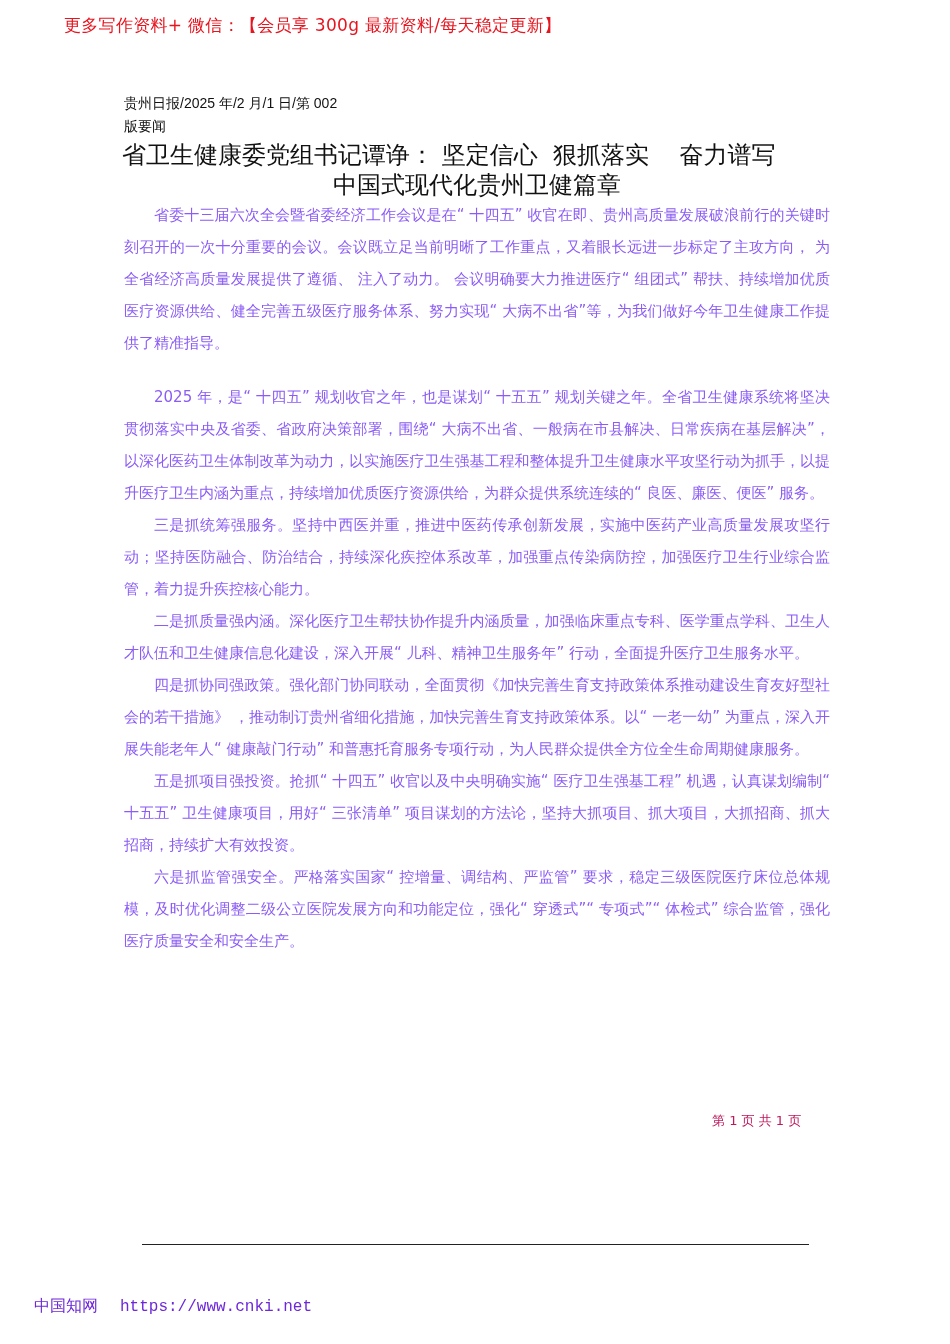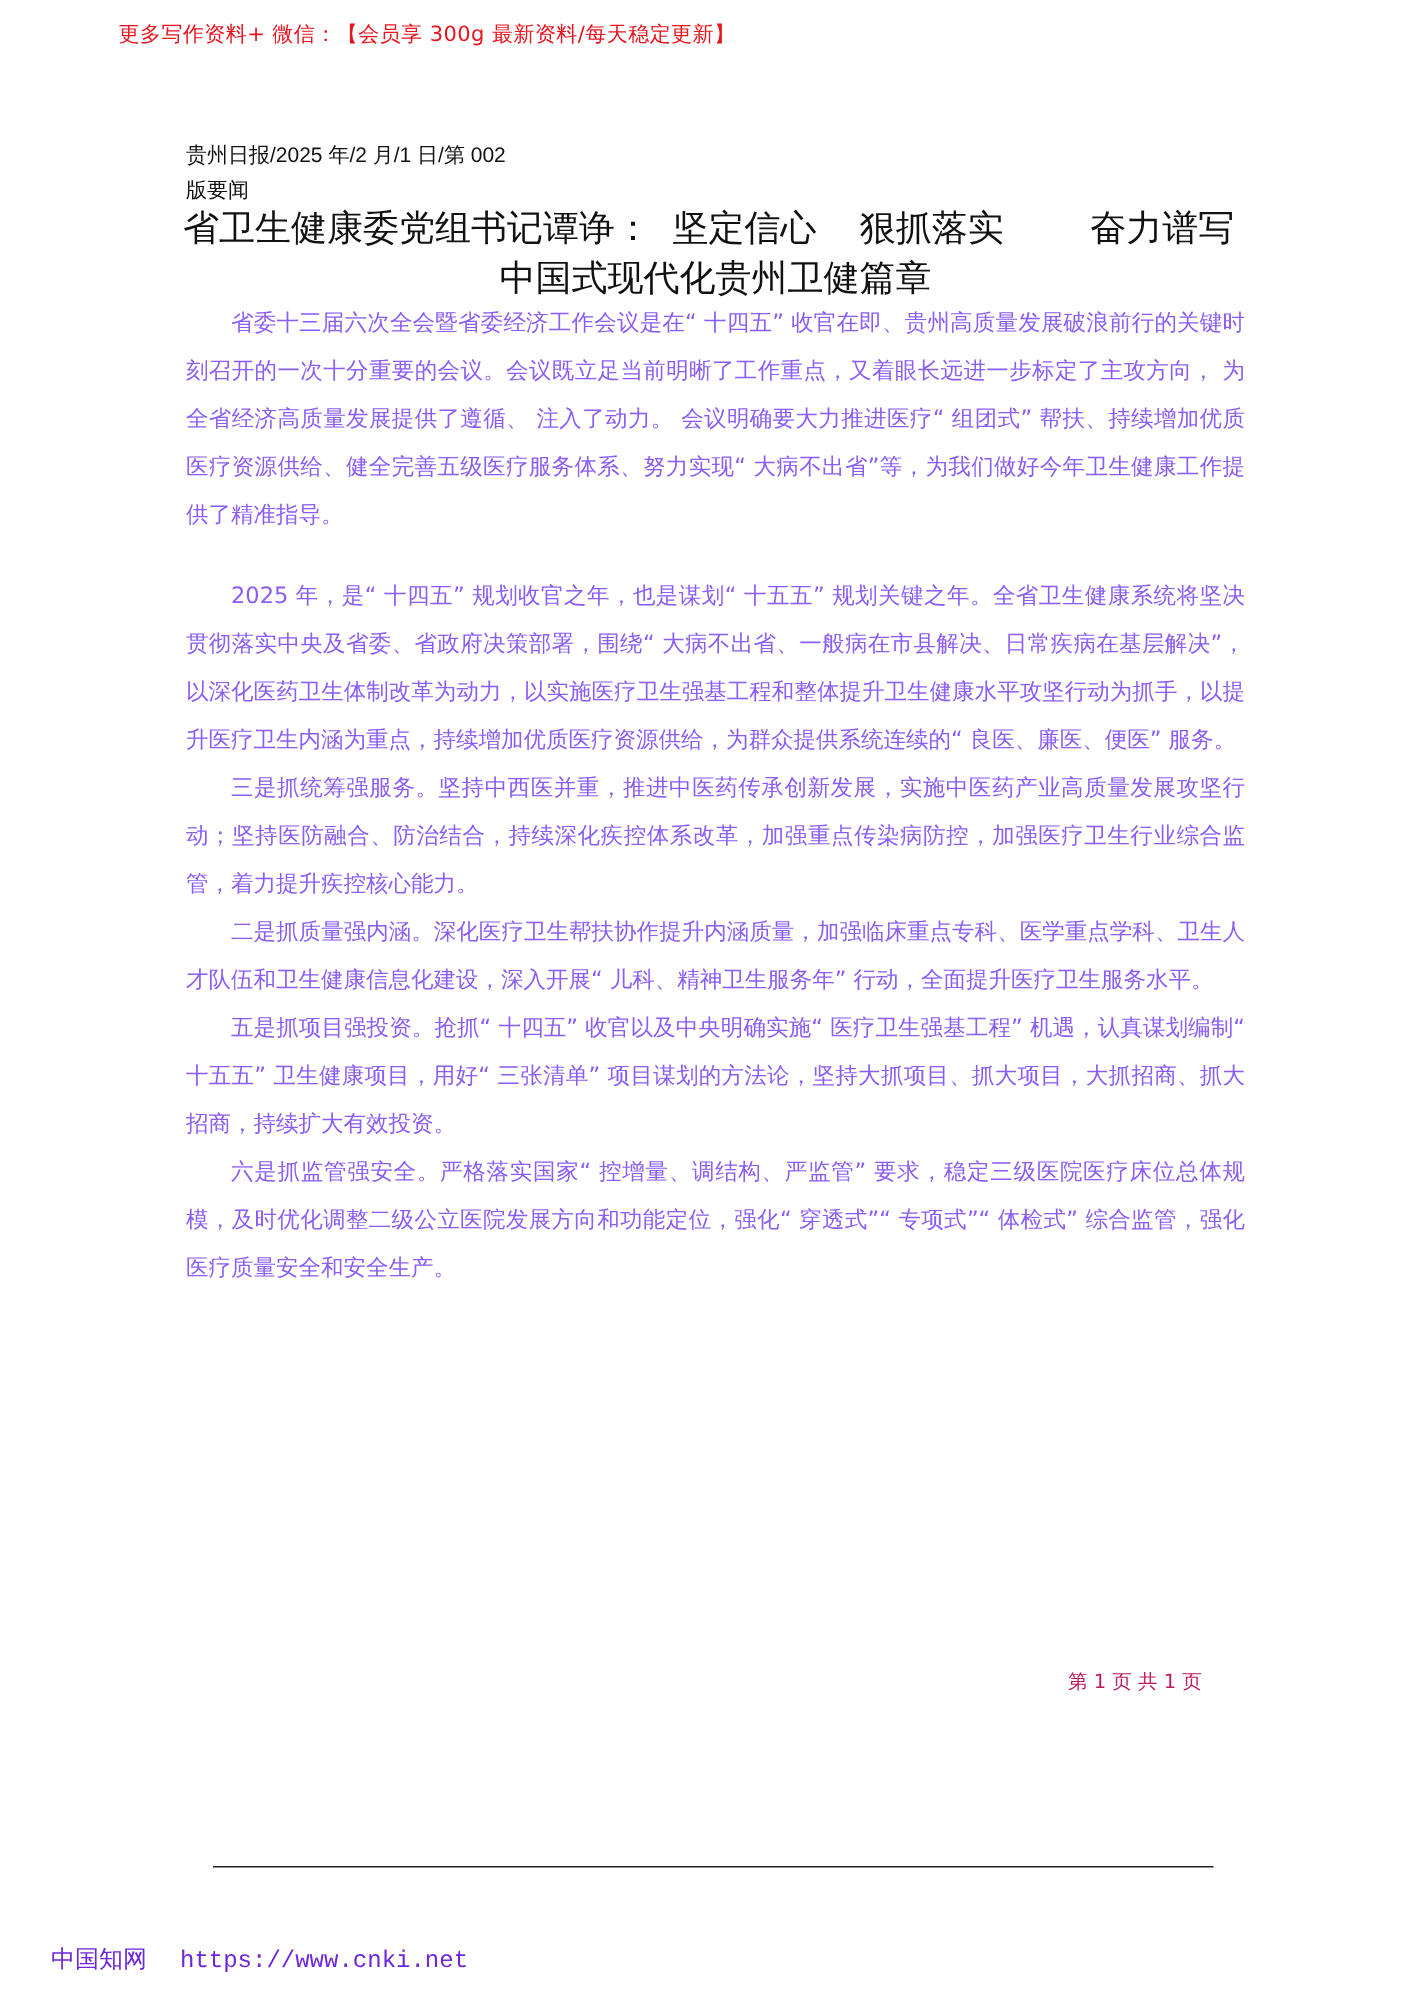--- a/index.html
+++ b/index.html
@@ -1,26 +1,26 @@
 <!DOCTYPE html>
 <html><head>
 <meta charset="utf-8">
 <style>
   html, body { margin: 0; padding: 0; background: #ffffff; }
   body { width: 950px; height: 1344px; position: relative; overflow: hidden;
          font-family: "DejaVu Sans", sans-serif; color: #111; }
-  .promo { position: absolute; left: 79px; top: 14px; font-size: 14px; color: #e8141e;
+  .promo { position: absolute; left: 64px; top: 14px; font-size: 17px; color: #e8141e;
            letter-spacing: 0.3px; white-space: nowrap; text-align: center; }
   .meta { position: absolute; left: 124px; font-size: 14px; color: #111;
           font-family: Liberation Sans, sans-serif; white-space: nowrap; }
   .meta1 { top: 95px; }
   .meta2 { top: 118px; text-align: right; }
   .title { position: absolute; left: 122px; top: 140px; width: 710px; font-size: 24px;
            line-height: 30px; text-align: center; color: #111; }
-  .title .l1 { display: block; text-align: left; white-space: pre; font-family: Liberation Mono, monospace; }
+  .title .l1 { display: block; text-align: left; white-space: pre; }
   .title .l2 { display: block; }
   .body { position: absolute; left: 124px; top: 199px; width: 706px;
           font-size: 15px; line-height: 32px; color: #8b5cf6; text-align: justify; }
   .body p { margin: 0; text-indent: 2em; }
   .body p.gap { margin-top: 22px; }
   .pagenum { position: absolute; left: 712px; top: 1112px; font-size: 13px; color: #be185d; white-space: nowrap; }
   .rule { position: absolute; left: 142px; top: 1244px; width: 667px; height: 0;
           border-top: 1.5px solid #222; }
   .footer { position: absolute; left: 34px; top: 1296px; font-size: 16px; color: #6d28d9;
             white-space: nowrap; font-family: "DejaVu Serif", serif; }
@@ -37,20 +37,21 @@
 <h1 class="title" style="margin:0;font-weight:normal;">
   <span class="l1">省卫生健康委党组书记谭诤： 坚定信心  狠抓落实    奋力谱写</span>
   <span class="l2">中国式现代化贵州卫健篇章</span>
 </h1>
 
 <div class="body">
   <p>省委十三届六次全会暨省委经济工作会议是在“ 十四五” 收官在即、贵州高质量发展破浪前行的关键时刻召开的一次十分重要的会议。会议既立足当前明晰了工作重点，又着眼长远进一步标定了主攻方向， 为全省经济高质量发展提供了遵循、 注入了动力。 会议明确要大力推进医疗“ 组团式” 帮扶、持续增加优质医疗资源供给、健全完善五级医疗服务体系、努力实现“ 大病不出省”等，为我们做好今年卫生健康工作提供了精准指导。</p>
   <p class="gap">2025 年，是“ 十四五” 规划收官之年，也是谋划“ 十五五” 规划关键之年。全省卫生健康系统将坚决贯彻落实中央及省委、省政府决策部署，围绕“ 大病不出省、一般病在市县解决、日常疾病在基层解决”，以深化医药卫生体制改革为动力，以实施医疗卫生强基工程和整体提升卫生健康水平攻坚行动为抓手，以提升医疗卫生内涵为重点，持续增加优质医疗资源供给，为群众提供系统连续的“ 良医、廉医、便医” 服务。</p>
   <p>三是抓统筹强服务。坚持中西医并重，推进中医药传承创新发展，实施中医药产业高质量发展攻坚行动；坚持医防融合、防治结合，持续深化疾控体系改革，加强重点传染病防控，加强医疗卫生行业综合监管，着力提升疾控核心能力。</p>
   <p>二是抓质量强内涵。深化医疗卫生帮扶协作提升内涵质量，加强临床重点专科、医学重点学科、卫生人才队伍和卫生健康信息化建设，深入开展“ 儿科、精神卫生服务年” 行动，全面提升医疗卫生服务水平。</p>
+  <p>四是抓协同强政策。强化部门协同联动，全面贯彻《加快完善生育支持政策体系推动建设生育友好型社会的若干措施》 ，推动制订贵州省细化措施，加快完善生育支持政策体系。以“ 一老一幼” 为重点，深入开展失能老年人“ 健康敲门行动” 和普惠托育服务专项行动，为人民群众提供全方位全生命周期健康服务。</p>
   <p>五是抓项目强投资。抢抓“ 十四五” 收官以及中央明确实施“ 医疗卫生强基工程” 机遇，认真谋划编制“ 十五五” 卫生健康项目，用好“ 三张清单” 项目谋划的方法论，坚持大抓项目、抓大项目，大抓招商、抓大招商，持续扩大有效投资。</p>
   <p>六是抓监管强安全。严格落实国家“ 控增量、调结构、严监管” 要求，稳定三级医院医疗床位总体规模，及时优化调整二级公立医院发展方向和功能定位，强化“ 穿透式”“ 专项式”“ 体检式” 综合监管，强化医疗质量安全和安全生产。</p>
 </div>
 
 <div class="pagenum">第 1 页 共 1 页</div>
 
 <div class="rule"></div>
 
 <div class="footer">
   <span>中国知网</span><span class="url">https://www.cnki.net</span>

